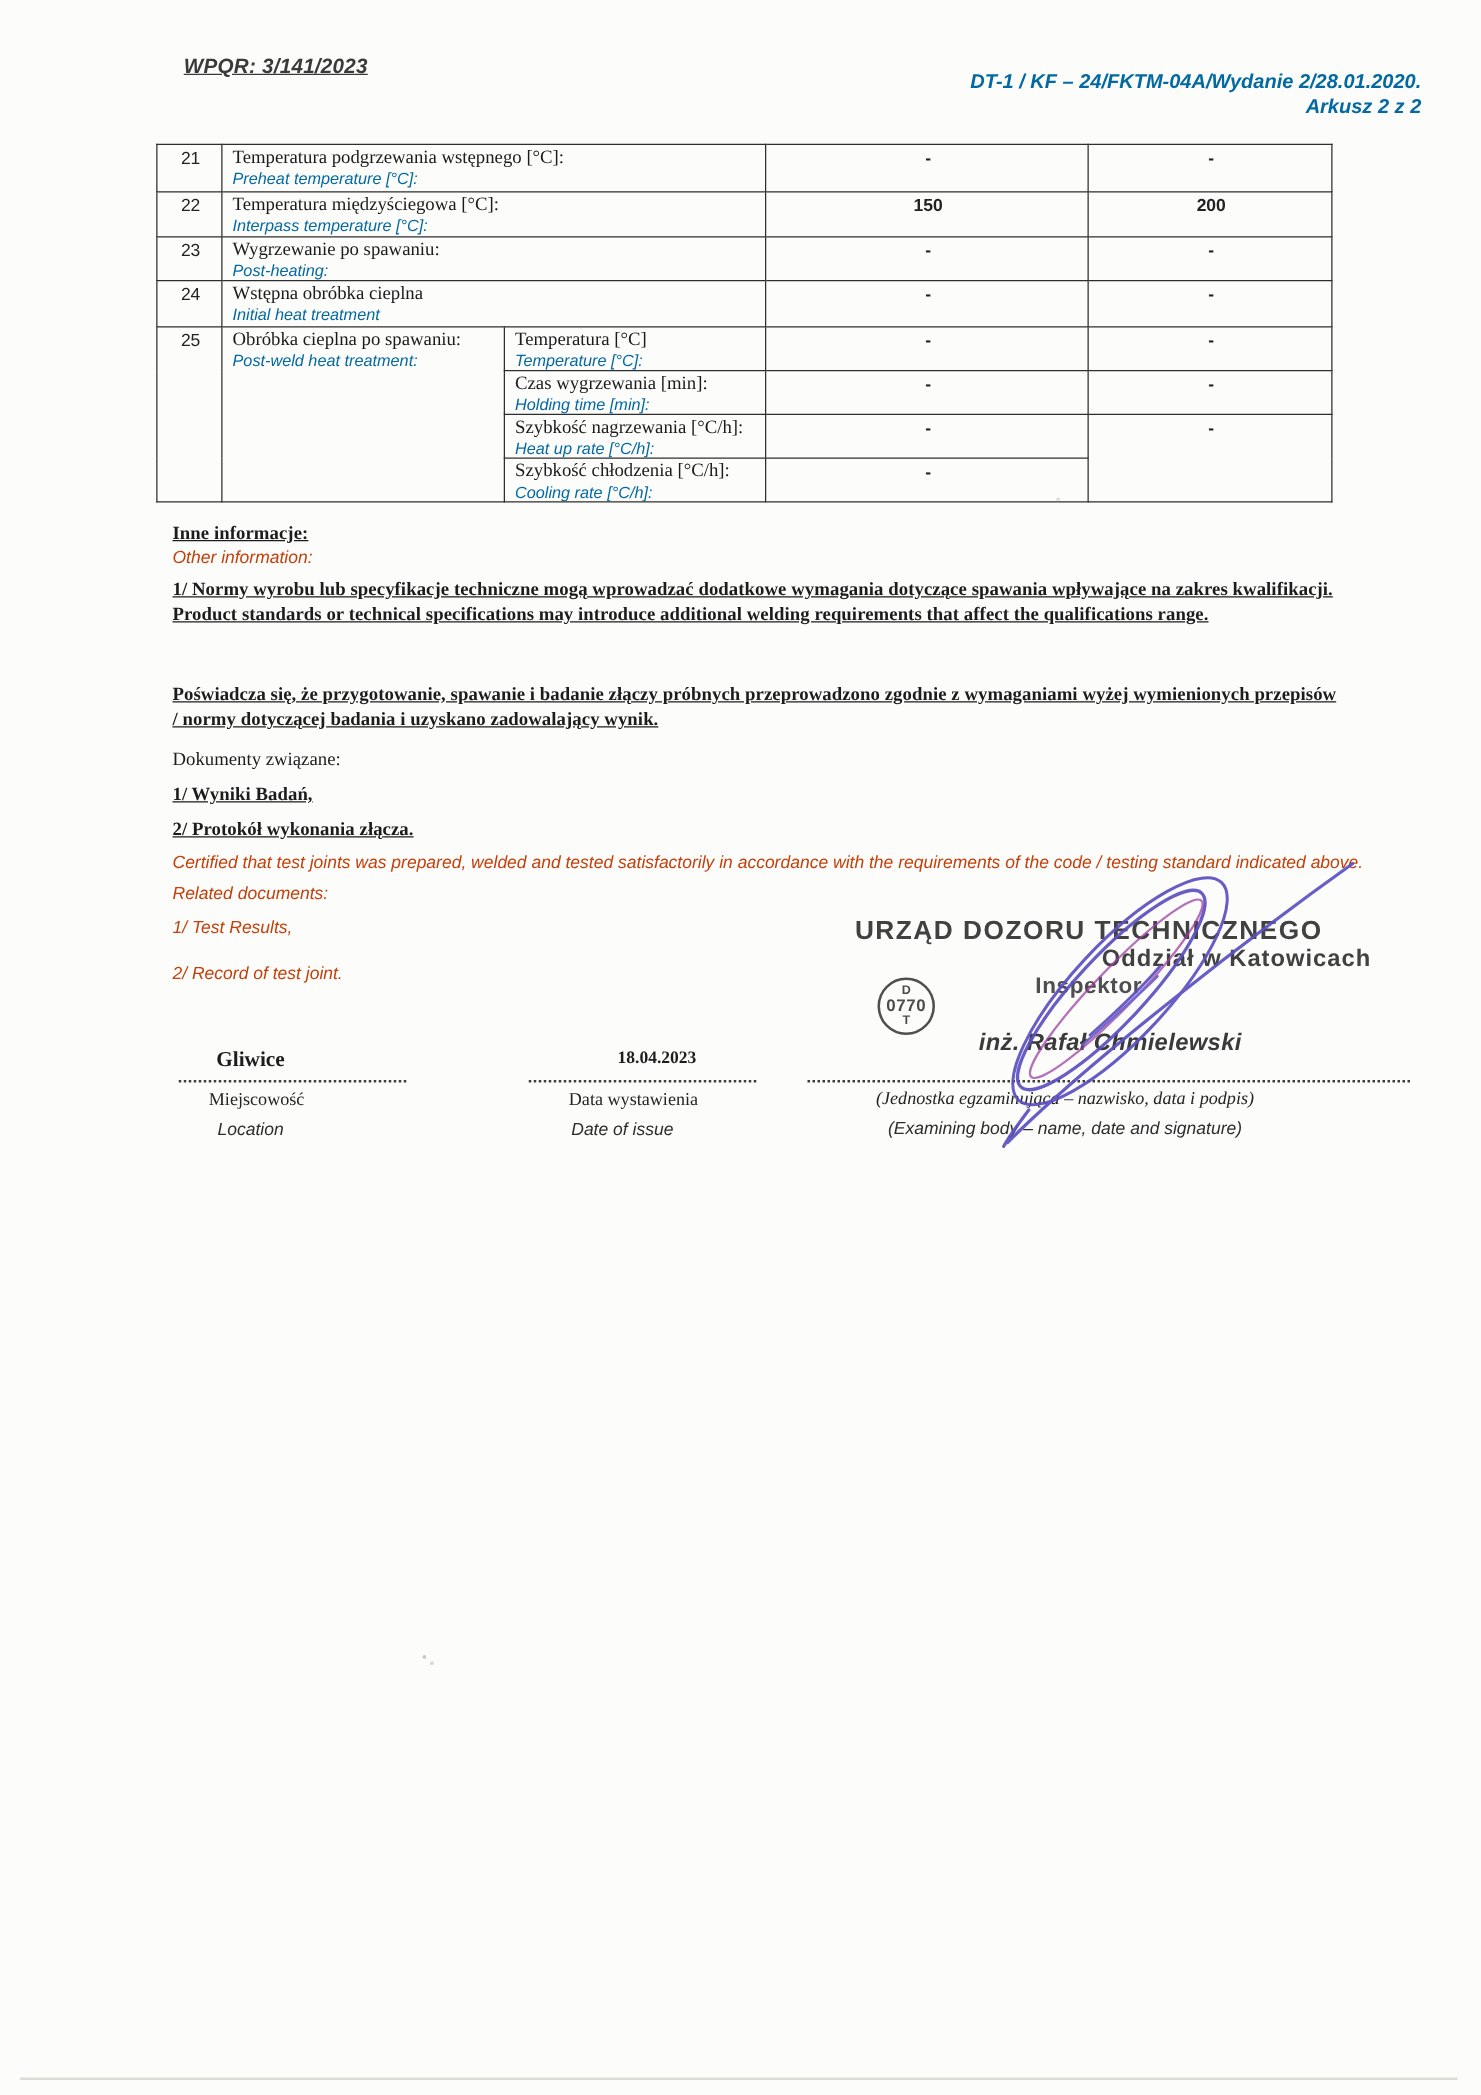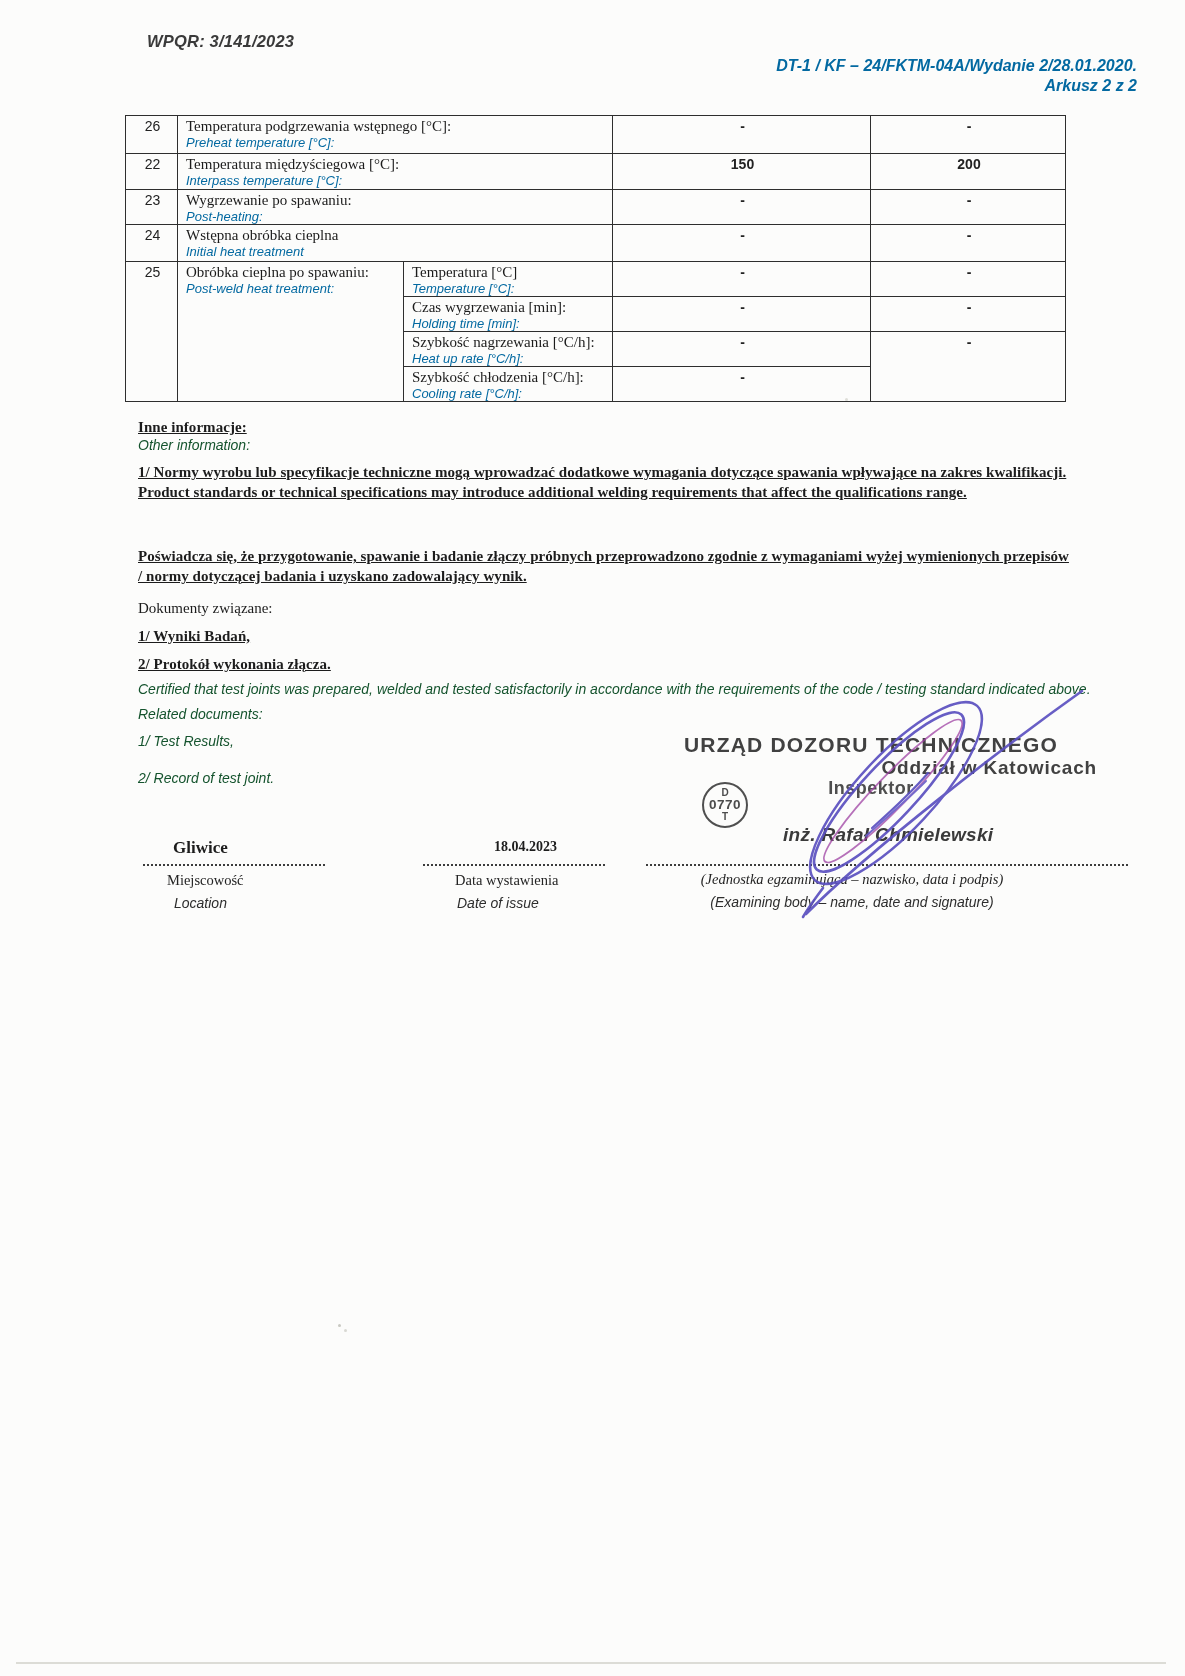--- a/index.html
+++ b/index.html
@@ -4,39 +4,39 @@
 <style>
   html,body{margin:0;padding:0;background:#e8e8e8;}
   .page{
     position:relative;width:1185px;height:1676px;background:#fcfcfb;
     font-family:"Liberation Serif",serif;color:#1c1c1c;overflow:hidden;
     box-shadow:0 0 6px rgba(0,0,0,.25);
   }
   .abs{position:absolute;}
 
   
-  .hdr-left{left:147px;top:32px;font:700 italic 16.5px "Liberation Sans",sans-serif;color:#3a3a3a;letter-spacing:.2px;}
+  .hdr-left{left:147px;top:44px;font:700 italic 16.5px "Liberation Sans",sans-serif;color:#3a3a3a;letter-spacing:.2px;text-decoration:underline;}
   .hdr-right{left:600px;top:56px;width:537px;text-align:right;font:700 italic 16px "Liberation Sans",sans-serif;color:#0369a1;line-height:20px;}
 
   
   table.params{border-collapse:collapse;table-layout:fixed;}
   table.params td{
     border:1.6px solid #2e2e2e;vertical-align:top;padding:2px 6px 0 8px;
     overflow:hidden;
   }
   td.c-no{text-align:center;font:14px "Liberation Sans",sans-serif;padding:3px 0 0 0;color:#222;}
   td.c-val{text-align:center;font:700 14px "Liberation Sans",sans-serif;padding-top:3px;color:#222;}
   .pl{font:15px "Liberation Serif",serif;line-height:17px;color:#1b1b1b;white-space:nowrap;}
   .en{font:italic 13px "Liberation Sans",sans-serif;line-height:15px;color:#0369a1;white-space:nowrap;}
 
   
   .line{left:138px;white-space:nowrap;}
   .b-serif{font:700 15px "Liberation Serif",serif;letter-spacing:.05px;text-decoration:underline;}
   .r-serif{font:15px "Liberation Serif",serif;}
-  .i-sans{font:italic 14px "Liberation Sans",sans-serif;color:#14532d;}
+  .i-sans{font:italic 14px "Liberation Sans",sans-serif;color:#c2410c;}
 
   
   .stamp-block{left:645px;width:452px;text-align:center;color:#414141;}
   .stamp-org{font:700 21px "Liberation Sans",sans-serif;letter-spacing:1.2px;white-space:nowrap;}
   .stamp-branch{font:700 19px "Liberation Sans",sans-serif;letter-spacing:.8px;text-align:right;}
   .stamp-role{font:700 18px "Liberation Sans",sans-serif;letter-spacing:.5px;color:#4e4e4e;}
   .badge{
     left:702px;top:782px;width:46px;height:46px;border:2.5px solid #4f4f4f;border-radius:50%;
     text-align:center;color:#4c4c4c;font-family:"Liberation Sans",sans-serif;
     display:flex;flex-direction:column;justify-content:center;line-height:1;box-sizing:border-box;
@@ -72,21 +72,21 @@
     <table class="params">
       <colgroup>
         <col style="width:52px">
           <col style="width:226px">
           <col style="width:209px">
         <col style="width:258px">
           <col style="width:195px">
       </colgroup>
       <tbody>
           <tr style="height:38px">
-        <td class="c-no">26</td>
+        <td class="c-no">21</td>
         <td colspan="2">
           <div class="pl">Temperatura podgrzewania wstępnego [°C]:</div>
           <div class="en">Preheat temperature [°C]:</div>
         </td>
         <td class="c-val">-</td>
         <td class="c-val">-</td>
       </tr>
       <tr style="height:36px">
         <td class="c-no">22</td>
         <td colspan="2">

